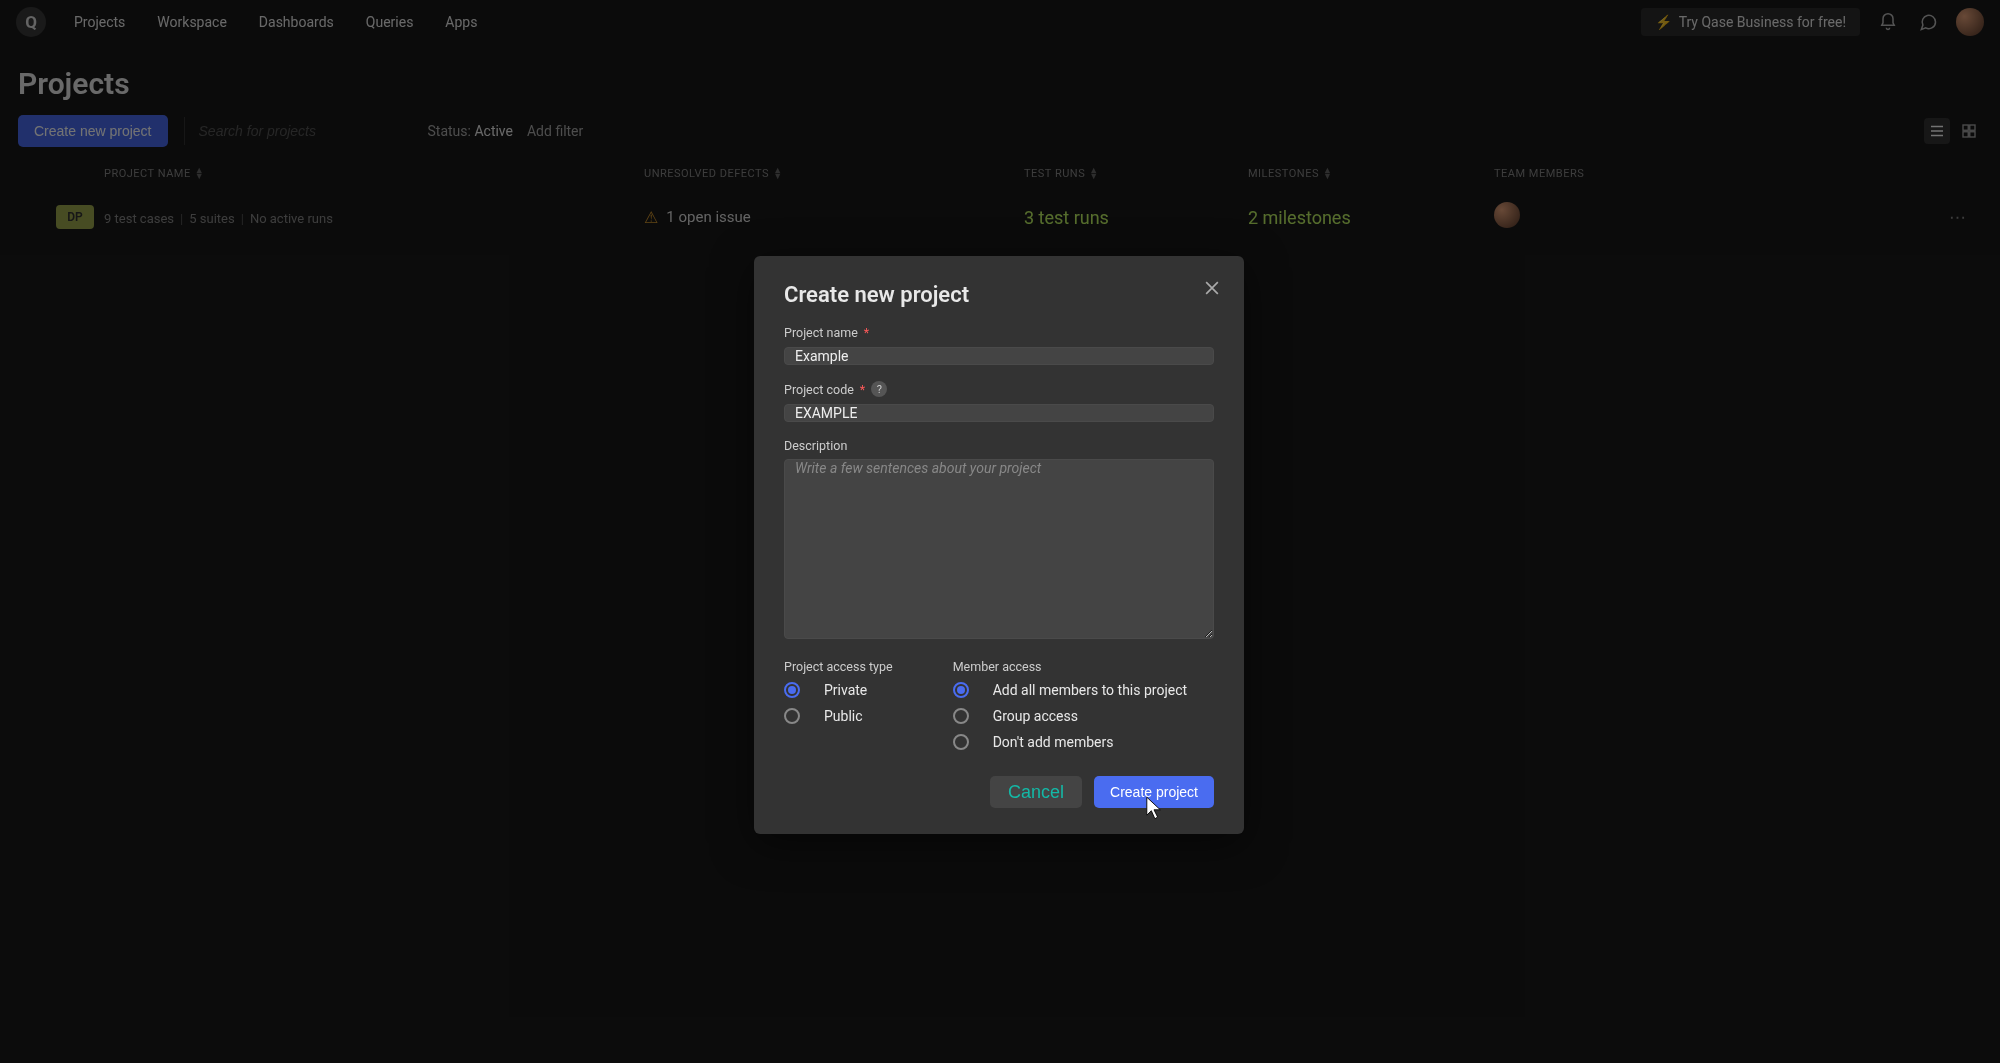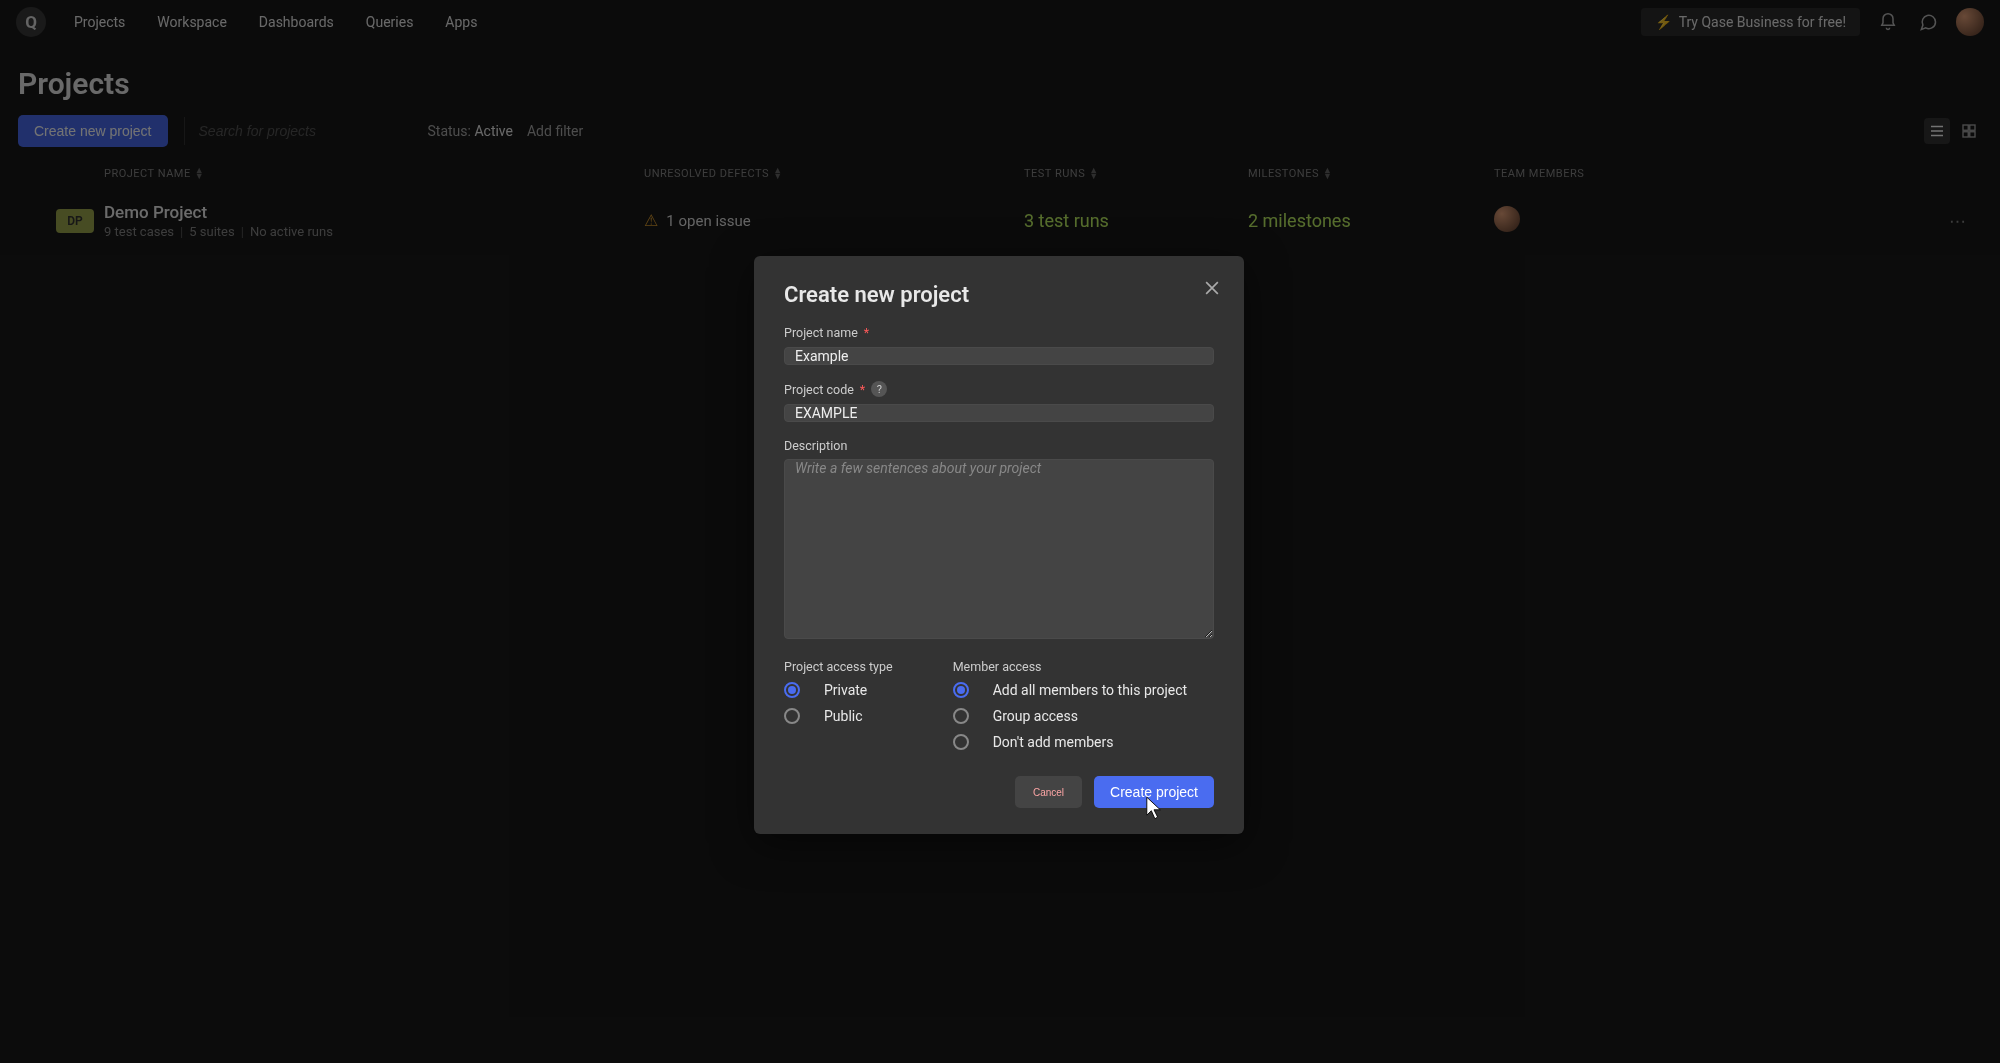--- a/index.html
+++ b/index.html
@@ -185,22 +185,22 @@
     .radio-item { display:flex; align-items:center; gap:24px; margin-bottom:10px; font-size:14px; cursor:pointer;}
     .radio-dot { width:16px;height:16px;border-radius:50%;border:2px solid #888;
       display:inline-flex;align-items:center;justify-content:center;}
     .radio-dot.selected { border-color: var(--accent); }
     .radio-dot.selected::after {
       content:''; width:8px;height:8px;border-radius:50%;background:var(--accent);
     }
 
     .modal-footer { display:flex; justify-content:flex-end; gap:12px; margin-top: 16px;}
     .btn-secondary {
-      background:#444; color:#fca5a5; border:none;
-      padding:3px 18px; border-radius:5px; font-size:10px; cursor:pointer;
+      background:#444; color:#14b8a6; border:none;
+      padding:3px 18px; border-radius:5px; font-size:18px; cursor:pointer;
     }
 
     .cursor-ptr {
       position:absolute;
       left: 1145px; top: 795px;
       width:18px; height:26px;
       pointer-events:none;
     }
     .cursor-ptr svg { width:100%; height:100%; }
   </style>
@@ -300,21 +300,20 @@
         <span>TEAM MEMBERS</span>
       </div>
       <div></div>
     </div>
 
     <div class="tbl-row">
       <div class="proj-badge-wrap">
         <div class="proj-badge">DP</div>
       </div>
       <div>
-        <div class="proj-name">Demo Project</div>
         <div class="proj-meta">
           <span>9 test cases</span>
           <span class="sep">|</span>
           <span>5 suites</span>
           <span class="sep">|</span>
           <span>No active runs</span>
         </div>
       </div>
       <div class="defect-cell">
         <span class="warn-icon">⚠</span>

